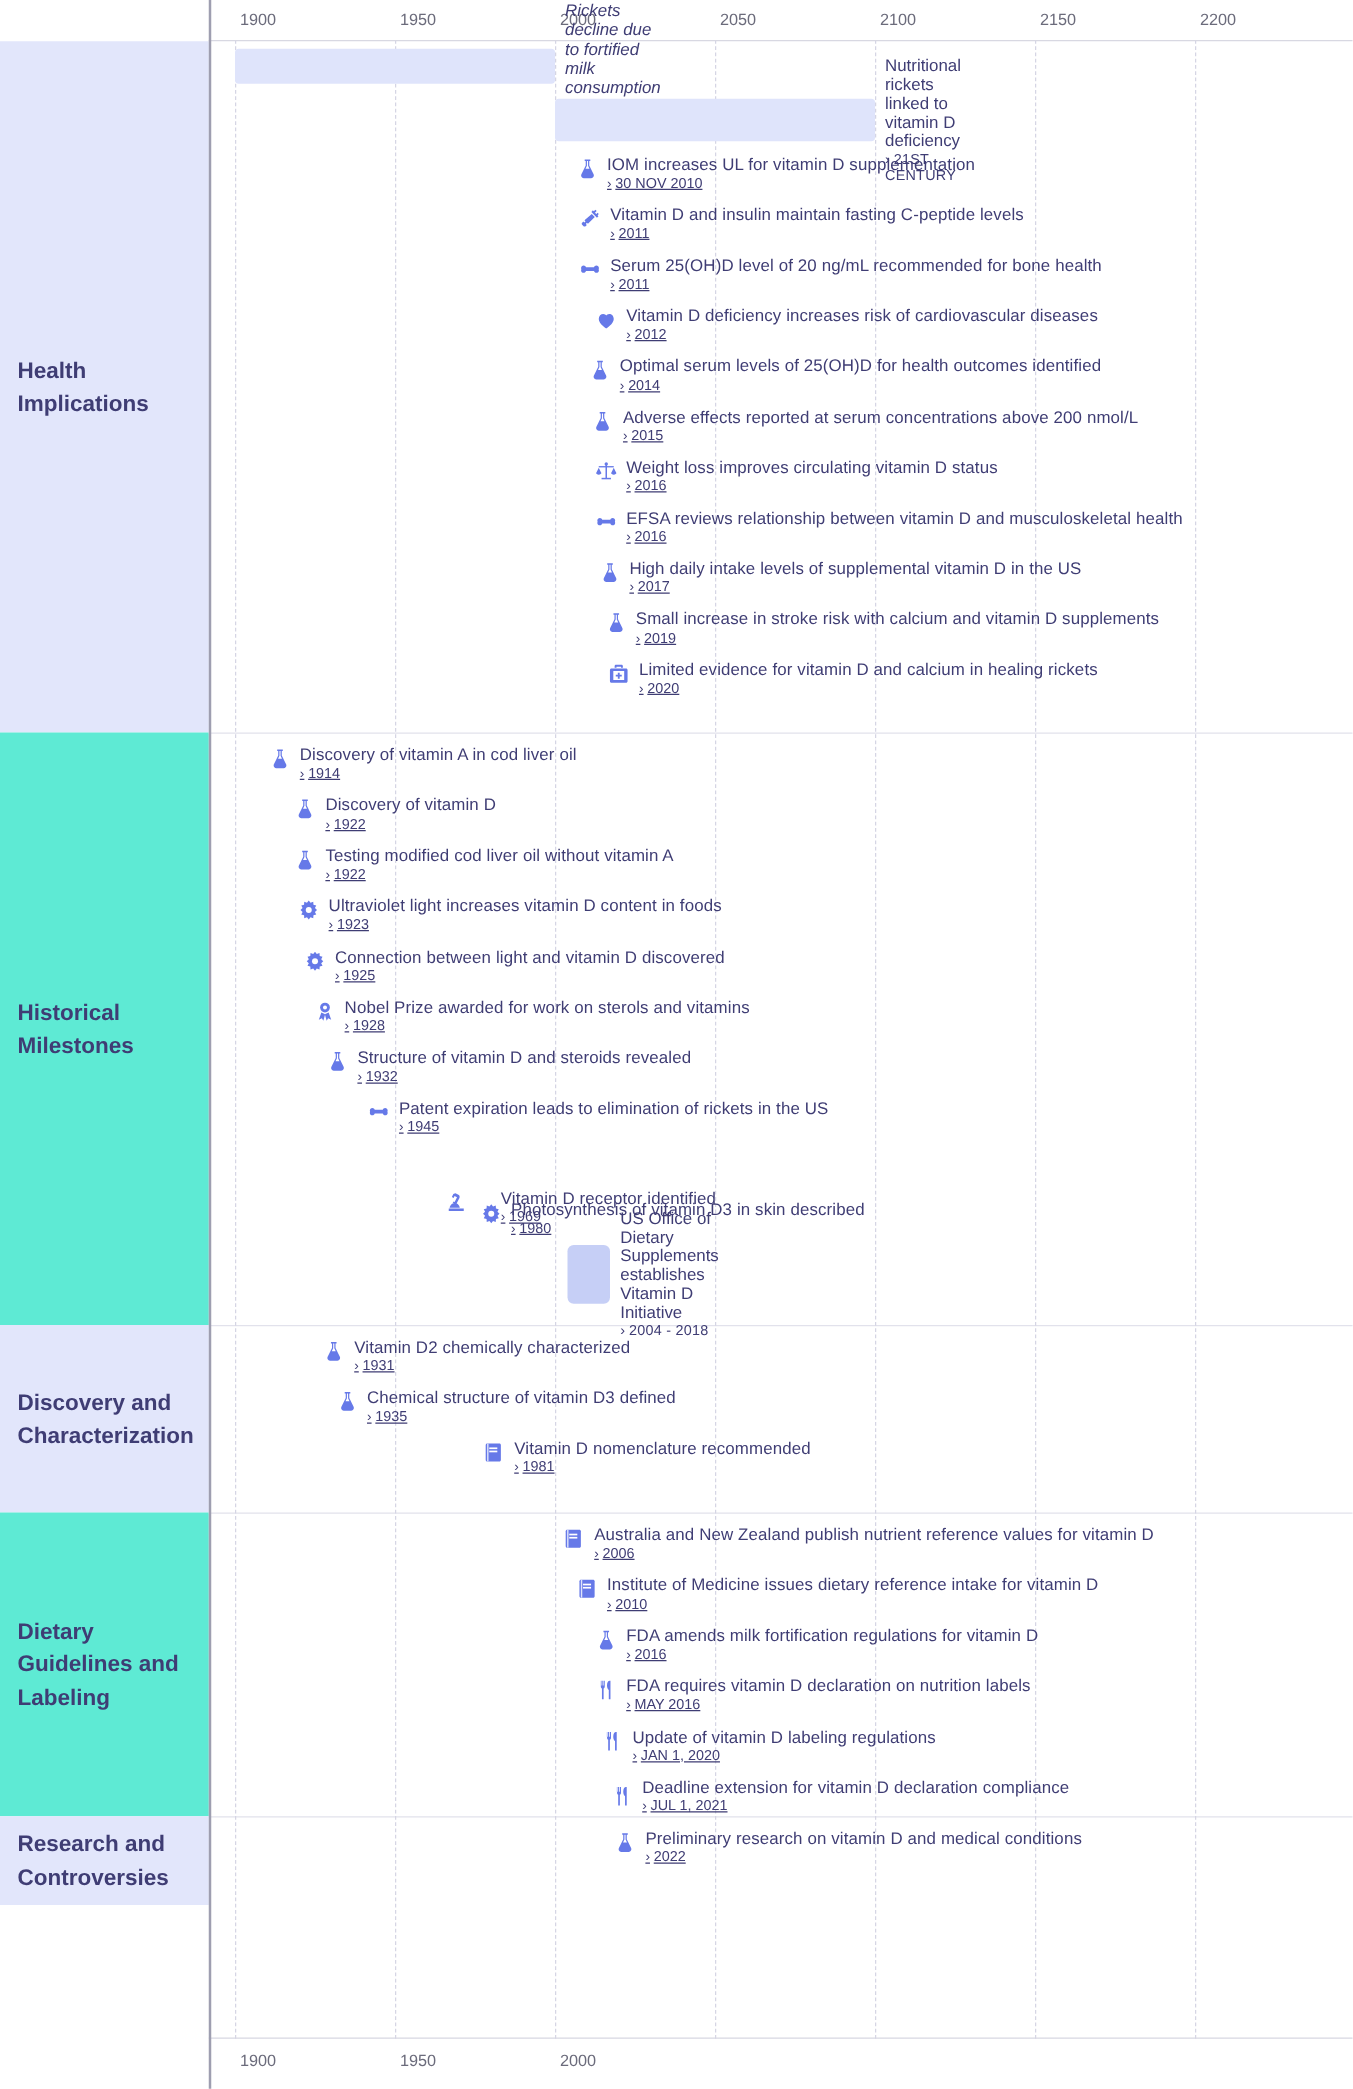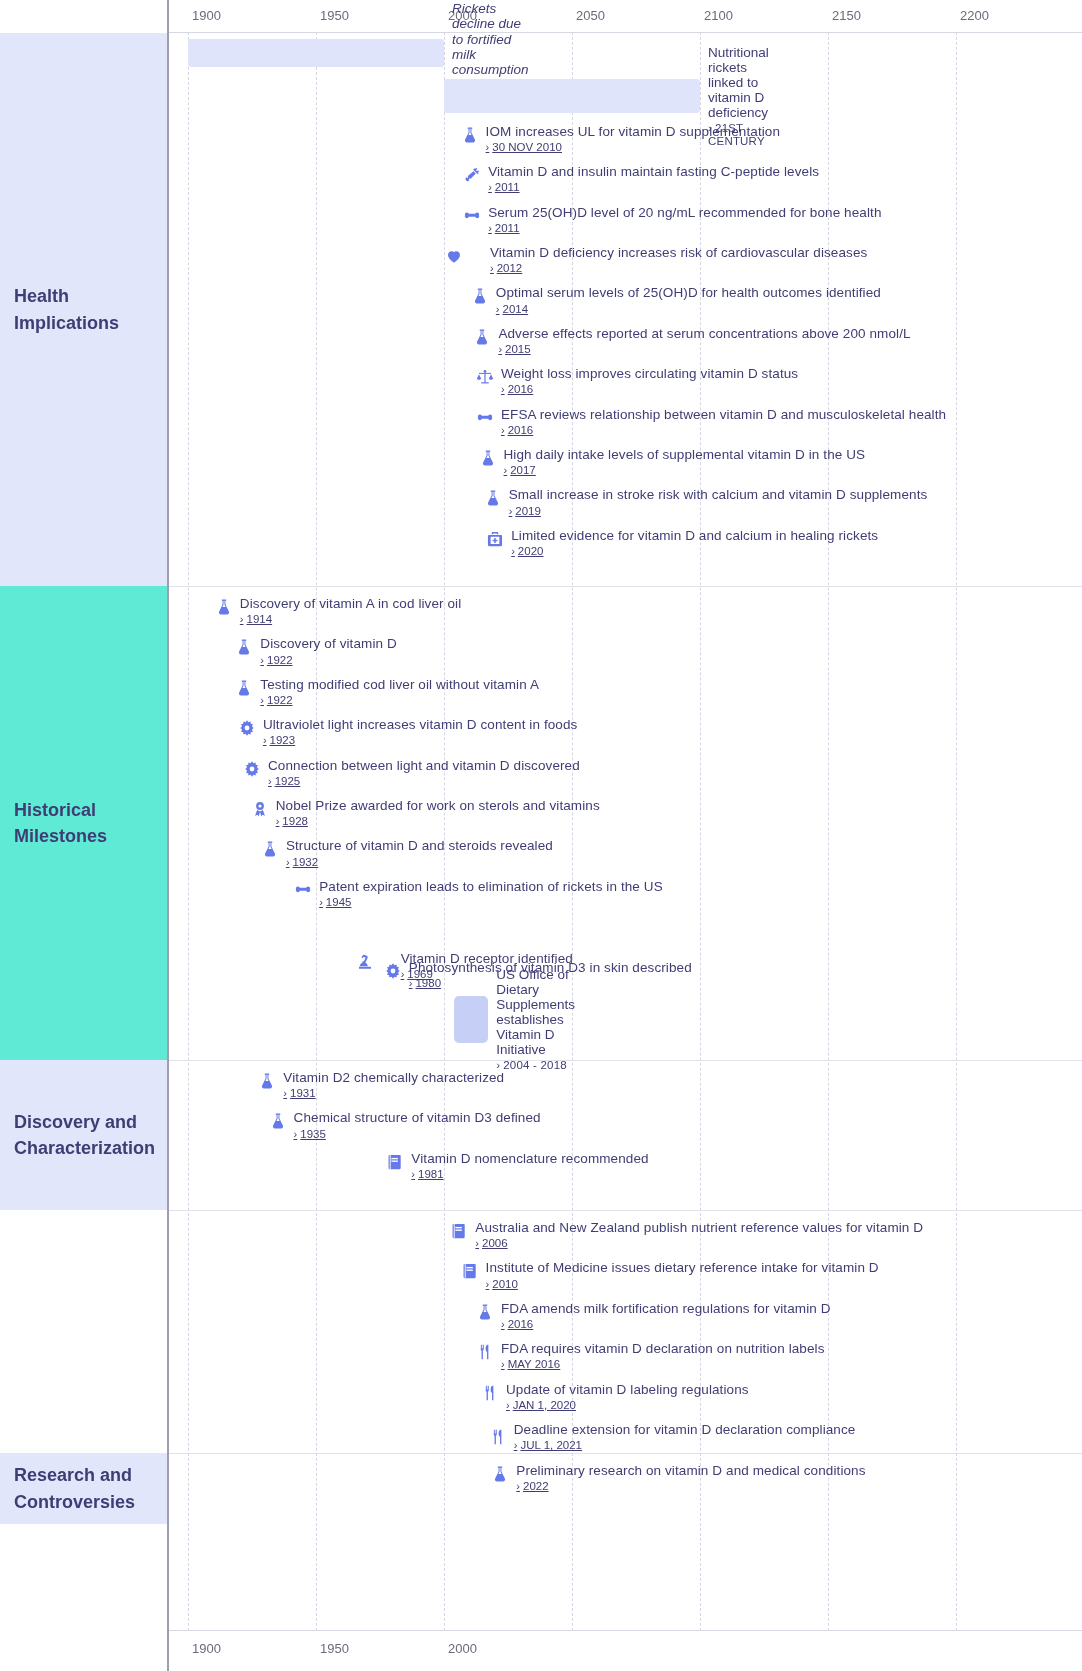--- a/index.html
+++ b/index.html
@@ -146,21 +146,21 @@
         <div class="ico">
           <svg width="18" height="18" viewBox="0 0 24 24">
             <path fill="#6679e8" d="M5.2 7.2c1.2 0 2.2.8 2.5 1.9h8.6c.3-1.1 1.3-1.9 2.5-1.9 1.5 0 2.7 1.2 2.7 2.6 0 .5-.1.9-.3 1.3.2.4.3.8.3 1.3 0 1.5-1.2 2.6-2.7 2.6-1.2 0-2.2-.8-2.5-1.9H7.7c-.3 1.1-1.3 1.9-2.5 1.9-1.5 0-2.7-1.2-2.7-2.6 0-.5.1-.9.3-1.3-.2-.4-.3-.8-.3-1.3 0-1.4 1.2-2.6 2.7-2.6z"></path>
           </svg>
         </div>
         <div class="txt">
           <div class="title">Serum 25(OH)D level of 20 ng/mL recommended for bone health</div>
           <div class="date">2011</div>
         </div>
       </div>
-      <div class="event" style="left: 444px; top: 245px; gap: 20px;">
+      <div class="event" style="left: 475px; top: 245px;">
         <div class="ico">
           <svg width="18" height="18" viewBox="0 0 24 24">
             <path fill="#6679e8" d="M12 21s-8-5-8-10.2C4 7.6 6.2 5.5 8.8 5.5c1.6 0 2.7.8 3.2 1.6.5-.8 1.6-1.6 3.2-1.6 2.6 0 4.8 2.1 4.8 5.3C20 16 12 21 12 21z"></path>
           </svg>
         </div>
         <div class="txt">
           <div class="title">Vitamin D deficiency increases risk of cardiovascular diseases</div>
           <div class="date">2012</div>
         </div>
       </div>
@@ -430,20 +430,23 @@
               <rect x="4.9" y="2.5" width="1.5" height="19" fill="#dfe4fb"></rect>
             </g>
           </svg>
         </div>
         <div class="txt">
           <div class="title">Vitamin D nomenclature recommended</div>
           <div class="date">1981</div>
         </div>
       </div>
       <div class="band shadeB" style="top: 1210px; height: 243px;">
+        <div class="label-cell">
+          <span>Dietary Guidelines and Labeling</span>
+        </div>
         <div class="rowsep"></div>
       </div>
       <div class="event" style="left: 449.36px; top: 1220px;">
         <div class="ico">
           <svg width="18" height="18" viewBox="0 0 24 24">
             <g fill="#6679e8">
               <path d="M5 2.5h13c.9 0 1.6.7 1.6 1.6v15.8c0 .9-.7 1.6-1.6 1.6H5c-.9 0-1.6-.7-1.6-1.6V4.1c0-.9.7-1.6 1.6-1.6z"></path>
               <rect x="7.2" y="6.6" width="8.6" height="1.8" fill="#fff"></rect>
               <rect x="7.2" y="10" width="8.6" height="1.8" fill="#fff"></rect>
               <rect x="4.9" y="2.5" width="1.5" height="19" fill="#dfe4fb"></rect>

